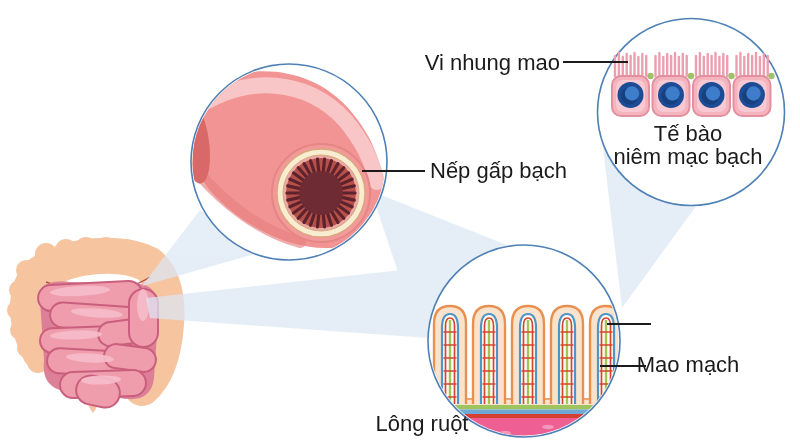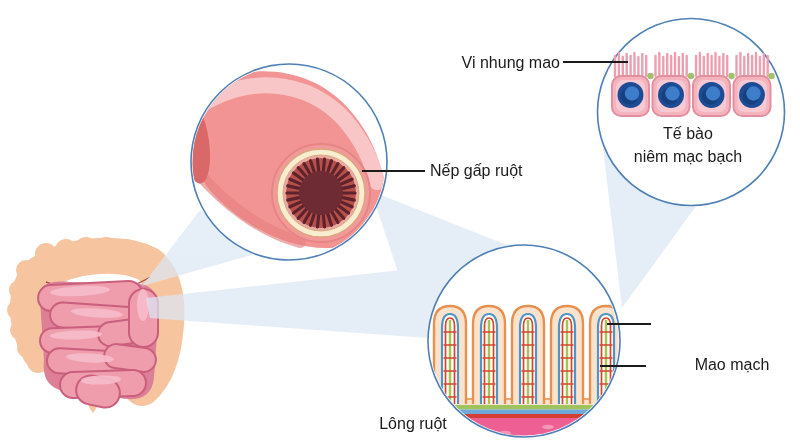--- a/index.html
+++ b/index.html
@@ -1,19 +1,19 @@
 <!DOCTYPE html>
 <html><head>
 <meta charset="utf-8">
 <style>
   html,body{margin:0;padding:0;background:#fff;}
   .stage{position:relative;width:800px;height:444px;background:#ffffff;overflow:hidden;
          font-family:"Liberation Sans",sans-serif;}
   .stage svg{position:absolute;left:0;top:0;}
-  .lbl{position:absolute;color:#1b1b1b;font-size:16px;line-height:26px;white-space:nowrap;}
+  .lbl{position:absolute;color:#1b1b1b;font-size:22px;line-height:26px;white-space:nowrap;}
   .lbl .ln{line-height:23px;}
   .center{text-align:center;}
   .right{text-align:right;}
 </style>
 </head>
 <body>
 
 <div class="stage">
 
 <svg width="800" height="444" viewBox="0 0 800 444">
@@ -273,27 +273,27 @@
   <g stroke="#1b1b1b" stroke-width="2">
     <line x1="563" y1="62" x2="628" y2="62"></line>
     <line x1="362" y1="171" x2="425" y2="171"></line>
     <line x1="607" y1="324" x2="651" y2="324"></line>
     <line x1="600" y1="366" x2="646" y2="366"></line>
   </g>
 </svg>
 
 <div class="lbl right" style="left:398px;top:50px;width:162px;">Vi nhung mao</div>
 
-<div class="lbl" style="left:430px;top:158px;">Nếp gấp ruột</div>
+<div class="lbl" style="left:430px;top:158px;">Nếp gấp bạch</div>
 
 <div class="lbl center" style="left:598px;top:122px;width:180px;">
   <div class="ln">Tế bào</div>
   <div class="ln">niêm mạc bạch</div>
 </div>
 
 
-<div class="lbl center" style="left:671px;top:353px;width:122px;">
+<div class="lbl center" style="left:627px;top:353px;width:122px;">
   <div class="ln">Mao mạch</div>
 </div>
 
-<div class="lbl center" style="left:354px;top:411px;width:118px;">Lông ruột</div>
+<div class="lbl center" style="left:363px;top:411px;width:118px;">Lông ruột</div>
 
 </div>
 
 </body></html>

